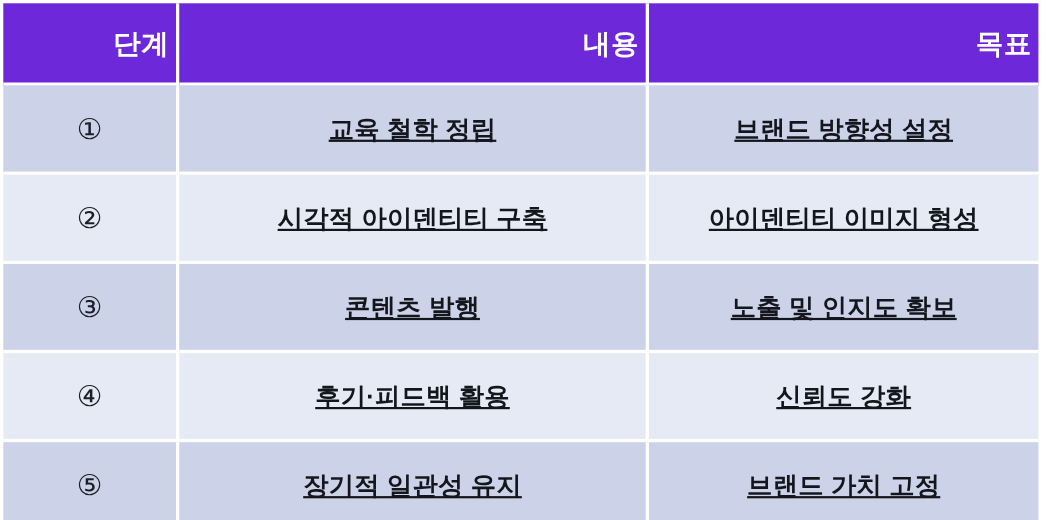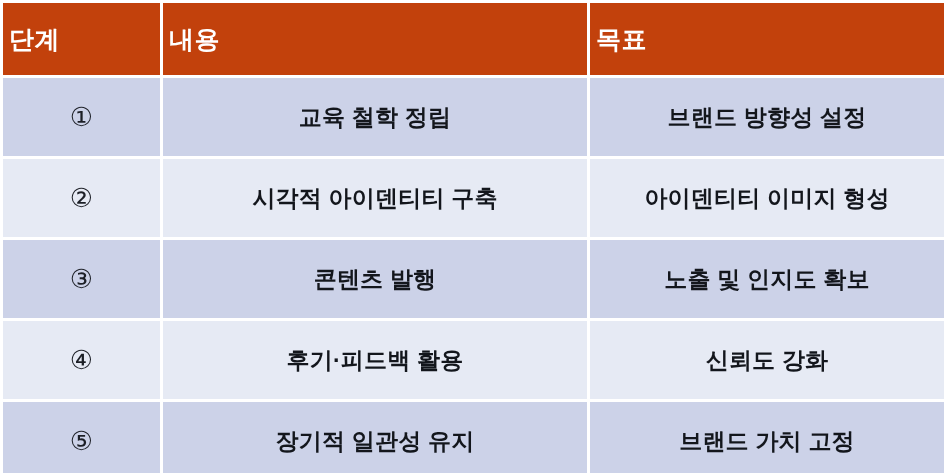--- a/index.html
+++ b/index.html
@@ -29,25 +29,25 @@
     border-collapse: separate;
     border-spacing: 0;
     table-layout: fixed;
   }
 
   col.col-step   { width: 160px; }
   col.col-desc   { width: 427px; }
   col.col-goal   { width: 354px; }
 
   thead th {
-    background: #c2410c;
+    background: #6d28d9;
     color: #ffffff;
     font-size: 25px;
     font-weight: bold;
-    text-align: left;
+    text-align: right;
     vertical-align: middle;
     height: 72px;
     padding: 0 6px;
     letter-spacing: 0.5px;
     border-right: 3px solid #ffffff;
     border-bottom: 3px solid #ffffff;
   }
   thead th:last-child { border-right: none; margin-top: 40px; }
 
   tbody td {
@@ -70,20 +70,21 @@
     font-weight: normal;
     color: #1c1f26;
     line-height: 1;
   }
 
   td.cell-desc,
   td.cell-goal {
     font-size: 23px;
     font-weight: bold;
     letter-spacing: 0.2px;
+    text-decoration: underline;
   }
 </style>
 </head>
 <body>
 
 <div class="table-wrap">
   <table class="stage-table">
     <colgroup>
       <col class="col-step">
       <col class="col-desc">

